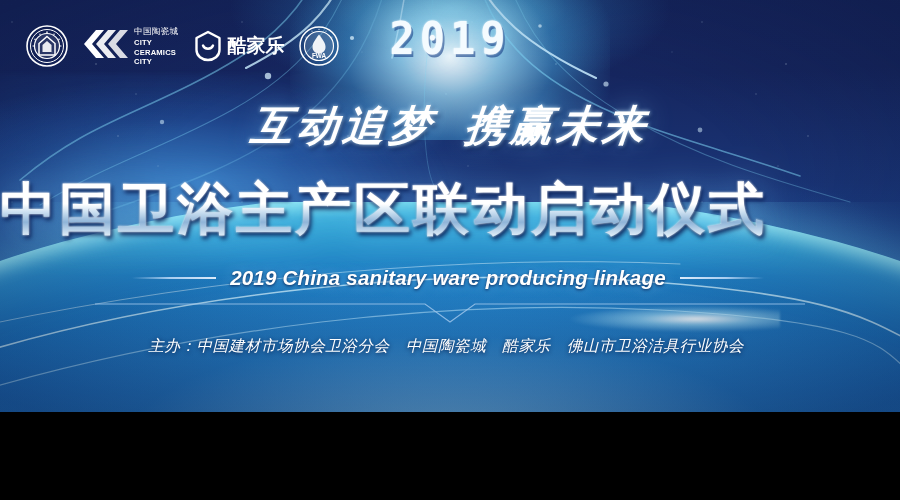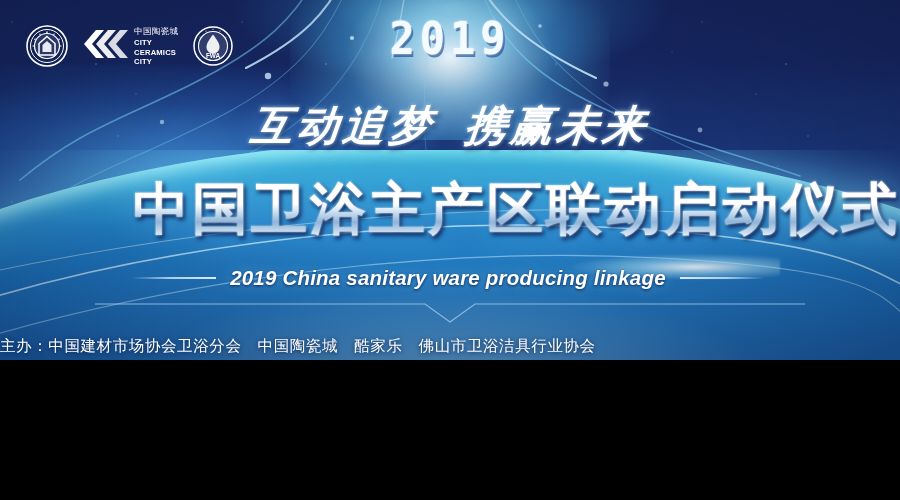--- a/index.html
+++ b/index.html
@@ -6,21 +6,21 @@
   html, body {
     margin: 0;
     padding: 0;
     background: #000;
   }
   * { box-sizing: border-box; }
 
   .poster {
     position: relative;
     width: 900px;
-    height: 360px;
+    height: 412px;
     overflow: hidden;
     font-family: "Liberation Sans", "DejaVu Sans", sans-serif;
     background: #ef4444;
     user-select: none;
   }
 
   
   .bg-base {
     position: absolute; inset: 0;
     background:
@@ -192,23 +192,22 @@
       0 0 4px rgba(200,235,255,.85),
       2px 3px 5px rgba(10,30,80,.85),
       0 0 26px rgba(120,200,255,.45);
   }
   .slogan .gap { display: inline-block; width: 22px; }
 
   
   .title {
     position: absolute;
     left: 0; right: 0; top: 172px;
-    text-align: right;
-    z-index: 18;
-    padding-left: 44px;
+    text-align: left;
+    z-index: 18;
   }
   .title span {
     display: inline-block;
     font-family: "DejaVu Sans", "Liberation Sans", sans-serif;
     font-size: 56px;
     font-weight: 700;
     letter-spacing: 3px;
     color: #ffffff;
     background: linear-gradient(to bottom, #ffffff 0%, #ffffff 42%, #cfe2f2 52%, #8fb4d8 66%, #e8f3fb 86%, #ffffff 100%);
     -webkit-background-clip: text;
@@ -254,21 +253,23 @@
     left: 95px; right: 95px; top: 300px;
     height: 26px;
     z-index: 18;
   }
   .divider svg { display: block; width: 100%; height: 100%; overflow: visible; }
 
   
   .organizers {
     position: absolute;
     left: 0; right: 8px; top: 336px;
-    z-index: 18;
+    text-align: center;
+    z-index: 18;
+    font-style: italic;
   }
   .organizers span {
     display: inline-block;
     font-family: "DejaVu Sans", "Liberation Sans", sans-serif;
     font-size: 15.5px;
     font-weight: 500;
     color: #ffffff;
     letter-spacing: .6px;
     white-space: nowrap;
     text-shadow: 0 1px 4px rgba(8,26,70,.95);
@@ -369,20 +370,29 @@
       <span class="ccc-text">
         <span class="ccc-cn">中国陶瓷城</span>
         <span class="ccc-en">
           <span>CITY</span><br>
           <span>CERAMICS</span><br>
           <span>CITY</span>
         </span>
       </span>
     </div>
 
+    <div class="logo">
+      <span>
+        <svg width="30" height="32" viewBox="0 0 30 32">
+          <path d="M15 2 L26.5 8 L26.5 20 C26.5 26 21 30 15 30 C9 30 3.5 26 3.5 20 L3.5 8 Z" fill="none" stroke="#ffffff" stroke-width="2.4" stroke-linejoin="round"></path>
+          <path d="M10 15.5 C11.6 19.8 18.4 19.8 20 15.5" fill="none" stroke="#ffffff" stroke-width="2.4" stroke-linecap="round"></path>
+        </svg>
+      </span>
+      <span class="kjl-text">酷家乐</span>
+    </div>
 
     <div class="logo">
       <span>
         <svg width="40" height="40" viewBox="0 0 40 40">
           <circle cx="20" cy="20" r="19" fill="none" stroke="#ffffff" stroke-width="1.5"></circle>
           <circle cx="20" cy="20" r="14.5" fill="#ffffff" opacity=".12"></circle>
           <circle cx="20" cy="20" r="14.5" fill="none" stroke="#ffffff" stroke-width="1.1"></circle>
           <path d="M20 8.5 C 24.5 14.5, 26.5 17.5, 26.5 21 C 26.5 25, 23.5 27.5, 20 27.5 C 16.5 27.5, 13.5 25, 13.5 21 C 13.5 17.5, 15.5 14.5, 20 8.5 Z" fill="#ffffff" opacity=".92"></path>
           <text x="20" y="31.6" text-anchor="middle" font-family="Liberation Sans, sans-serif" font-size="6.4" font-weight="700" fill="#ffffff">FWA</text>
           <g fill="#ffffff" opacity=".7">

